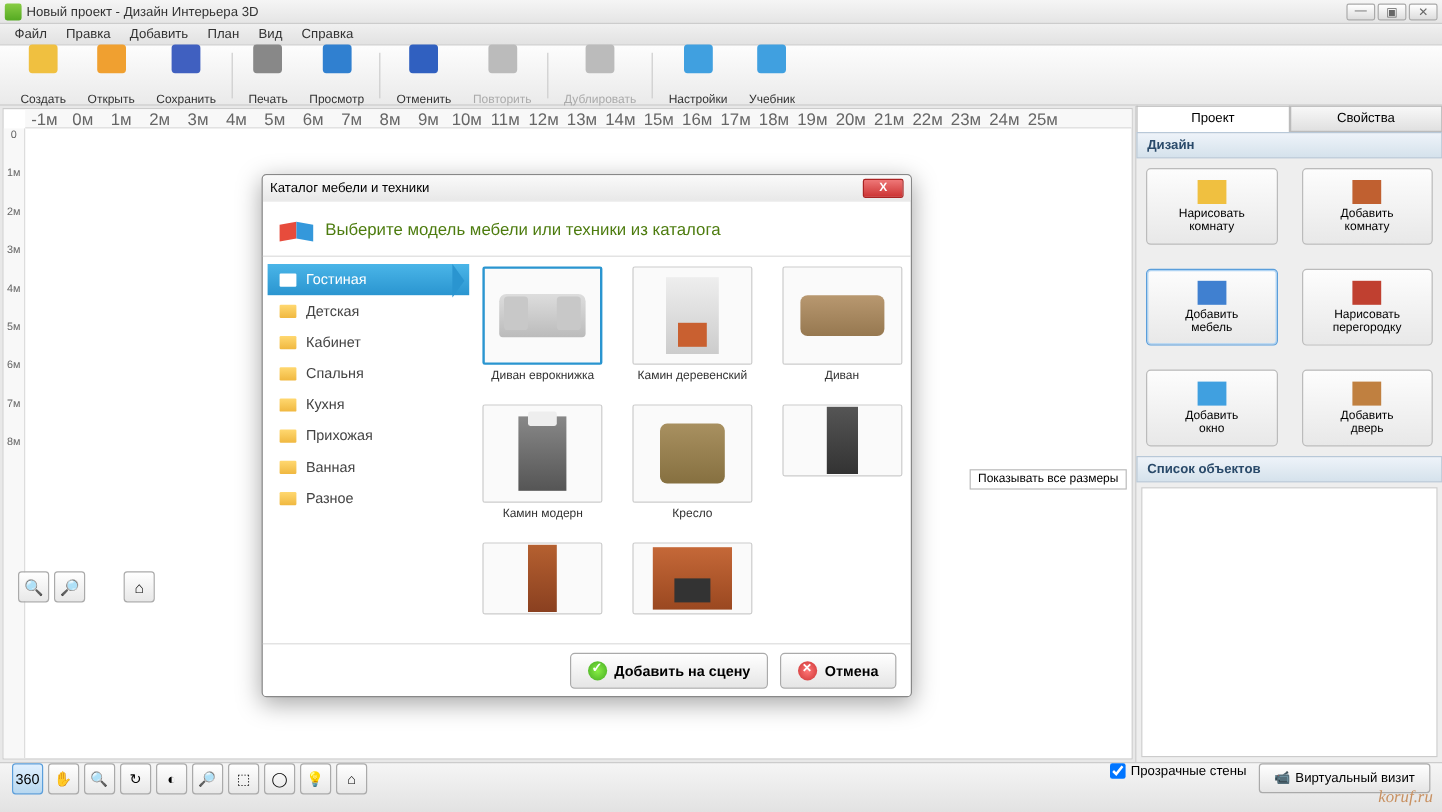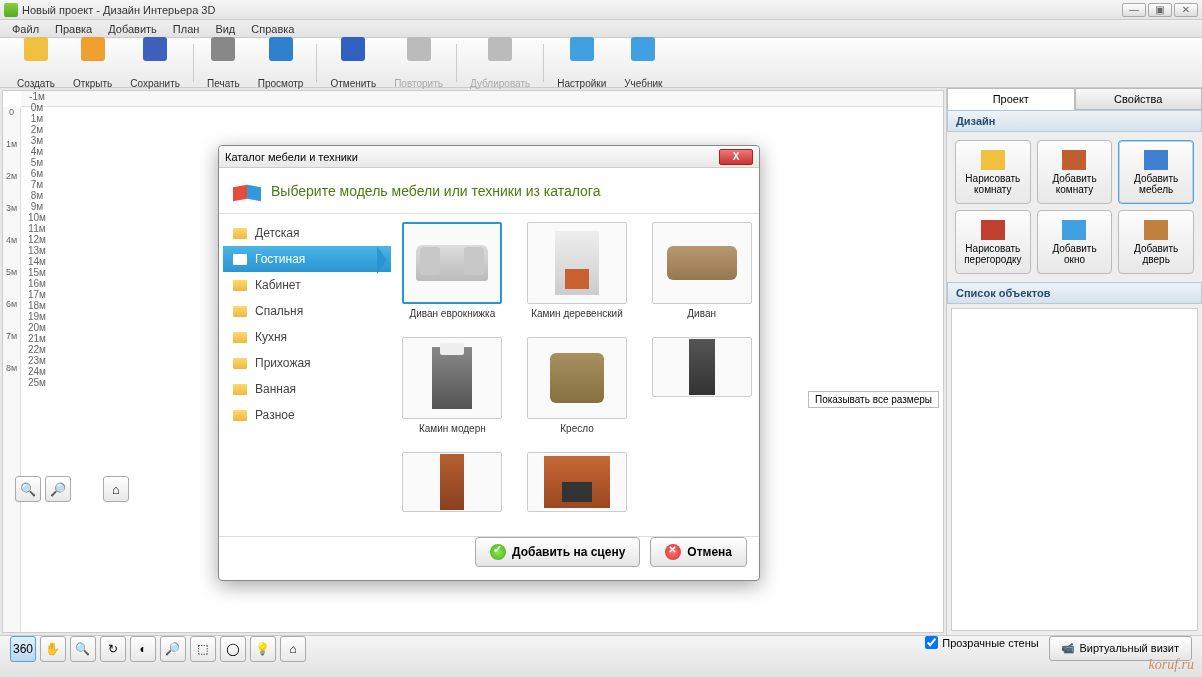--- a/index.html
+++ b/index.html
@@ -18,35 +18,35 @@
 
 .toolbar { height: 50px; background: linear-gradient(#fdfdfd,#eaeaea); border-bottom: 1px solid #ccc; display: flex; align-items: center; padding: 2px 8px; }
 .tbtn { display: flex; flex-direction: column; align-items: center; padding: 2px 8px; margin: 0 1px; font-size: 10px; color: #333; cursor: pointer; gap: 15px; }
 .tbtn.disabled { color: #aaa; }
 .tbtn .ticon { width: 24px; height: 24px; margin-bottom: 2px; border-radius: 3px; }
 .tsep { width: 1px; height: 38px; background: #ccc; margin: 0 4px; }
 
 
 .main { position: absolute; top: 88px; left: 0; right: 0; bottom: 42px; display: flex; }
 .canvas { flex: 1; background: #fff; border: 1px solid #ccc; margin: 2px; position: relative; overflow: hidden; }
-.ruler-h { position: absolute; top: 0; left: 18px; right: 0; height: 16px; background: #f8f8f8; border-bottom: 1px solid #ddd; display: flex; font-size: 10px; color: #666; flex-direction: column; }
+.ruler-h { position: absolute; top: 0; left: 18px; right: 0; height: 16px; background: #f8f8f8; border-bottom: 1px solid #ddd; display: flex; font-size: 14px; color: #666; }
 .ruler-h span { width: 32px; text-align: center; }
 .ruler-v { position: absolute; top: 16px; left: 0; width: 18px; bottom: 0; background: #f8f8f8; border-right: 1px solid #ddd; font-size: 9px; color: #666; }
 .ruler-v span { display: block; height: 32px; text-align: center; }
 .zoom-ctrls { position: absolute; left: 12px; bottom: 130px; display: flex; gap: 4px; }
 .zbtn { width: 26px; height: 26px; background: linear-gradient(#fff,#e8e8e8); border: 1px solid #aaa; border-radius: 3px; display: flex; align-items: center; justify-content: center; font-size: 13px; }
 .dimlabel { position: absolute; right: 4px; top: 300px; background: #fff; border: 1px solid #bbb; padding: 2px 6px; font-size: 10px; }
 
 
 .rightpanel { width: 256px; background: #eee; border-left: 1px solid #ccc; display: flex; flex-direction: column; }
 .tabs { display: flex; height: 22px; background: #ddd; }
 .tab { flex: 1; background: linear-gradient(#f8f8f8,#e0e0e0); border: 1px solid #bbb; text-align: center; line-height: 20px; font-size: 11px; }
 .tab.active { background: #fff; border-bottom: none; }
 .section-hdr { background: linear-gradient(#eef3f9,#d5e2ec); border: 1px solid #b8c8d8; padding: 4px 8px; font-size: 11px; font-weight: bold; color: #2a4a6a; }
-.btngrid { display: grid; grid-template-columns: 1fr 1fr 1fr; gap: 6px; padding: 8px; }
+.btngrid { display: grid; grid-template-columns: 1fr 1fr; gap: 20px; padding: 8px; }
 .dbtn { height: 64px; background: linear-gradient(#fdfdfd,#e8e8e8); border: 1px solid #bbb; border-radius: 4px; display: flex; flex-direction: column; align-items: center; justify-content: center; font-size: 10px; text-align: center; padding: 4px; }
 .dbtn.sel { border: 1px solid #5a9edb; box-shadow: 0 0 0 1px #aed3f3 inset; }
 .dbtn .dicon { width: 24px; height: 20px; margin-bottom: 3px; }
 .objlist { flex: 1; background: #fff; border: 1px solid #ccc; margin: 4px; }
 
 
 .bottombar { position: absolute; left: 0; right: 0; bottom: 0; height: 42px; background: linear-gradient(#f5f5f5,#e2e2e2); border-top: 1px solid #ccc; display: flex; align-items: flex-start; padding: 0 10px; }
 .bbtn { width: 26px; height: 26px; background: linear-gradient(#fff,#e8e8e8); border: 1px solid #aaa; border-radius: 3px; margin-right: 4px; display: flex; align-items: center; justify-content: center; font-size: 12px; }
 .bbtn.active { background: linear-gradient(#e0f0ff,#b8d8f0); border-color: #5a9edb; }
 .checkbox-wrap { margin-left: auto; display: flex; align-items: center; font-size: 11px; }
@@ -67,21 +67,21 @@
 .catitem.active { background: linear-gradient(#4ab5e8,#2a95d0); color: #fff; position: relative; }
 .catitem.active::after { content:''; position:absolute; right:-10px; top:0; border: 14px solid transparent; border-left: 10px solid #2a95d0; }
 .folder-icon { width: 14px; height: 11px; background: linear-gradient(#ffd870,#f0b840); border-radius: 1px; margin-right: 8px; }
 .catitem.active .folder-icon { background: #fff; }
 .itemgrid { flex: 1; padding: 8px 6px; display: grid; grid-template-columns: repeat(3, 1fr); gap: 18px 22px; align-content: start; overflow: hidden; }
 .item { display: flex; flex-direction: column; align-items: center; }
 .thumb { width: 100px; height: 82px; border: 1px solid #ccc; border-radius: 2px; background: #fafafa; display: flex; align-items: center; justify-content: center; }
 .item.sel .thumb { border: 2px solid #2a95d0; }
 .item .ilabel { font-size: 10px; color: #333; margin-top: 4px; text-align: right; }
 .item.cut .thumb { height: 60px; }
-.dlg-footer { height: 44px; border-top: 1px solid #ddd; display: flex; align-items: flex-start; justify-content: flex-end; padding: 0 12px; gap: 10px; }
+.dlg-footer { height: 44px; border-top: 1px solid #ddd; display: flex; align-items: center; justify-content: flex-end; padding: 0 12px; gap: 10px; }
 .dlg-btn { padding: 6px 14px; background: linear-gradient(#fff,#e5e5e5); border: 1px solid #aaa; border-radius: 4px; font-size: 12px; font-weight: bold; display: flex; align-items: center; gap: 6px; }
 .dlg-btn .ok-icon { width: 16px; height: 16px; background: radial-gradient(#8e4,#4a2); border-radius: 50%; position: relative; }
 .dlg-btn .ok-icon::after { content:'✓'; color:#fff; position:absolute; left:3px; top:-1px; font-size:11px; }
 .dlg-btn .x-icon { width: 16px; height: 16px; background: radial-gradient(#f77,#c33); border-radius: 50%; position: relative; }
 .dlg-btn .x-icon::after { content:'✕'; color:#fff; position:absolute; left:3px; top:0; font-size:10px; }
 
 
 .sofa1 { width: 72px; height: 36px; background: linear-gradient(#ddd,#bbb); border-radius: 6px 6px 3px 3px; position: relative; }
 .sofa1::before,.sofa1::after { content:''; position:absolute; top:2px; width:20px; height:28px; background:#c8c8c8; border-radius:3px; }
 .sofa1::before { left:4px; } .sofa1::after { right:4px; }
@@ -284,27 +284,27 @@
   <div class="dlg-title">
     <span>Каталог мебели и техники</span>
     <div class="dlg-close">X</div>
   </div>
   <div class="dlg-hdr">
     <div class="cubes"></div>
     <span>Выберите модель мебели или техники из каталога</span>
   </div>
   <div class="dlg-body">
     <div class="catlist" id="catlist">
+        <div class="catitem active">
+          <div class="folder-icon"></div>
+          <span>Гостиная</span>
+        </div>
         <div class="catitem">
           <div class="folder-icon"></div>
           <span>Детская</span>
-        </div>
-        <div class="catitem active">
-          <div class="folder-icon"></div>
-          <span>Гостиная</span>
         </div>
         <div class="catitem">
           <div class="folder-icon"></div>
           <span>Кабинет</span>
         </div>
         <div class="catitem">
           <div class="folder-icon"></div>
           <span>Спальня</span>
         </div>
         <div class="catitem">

